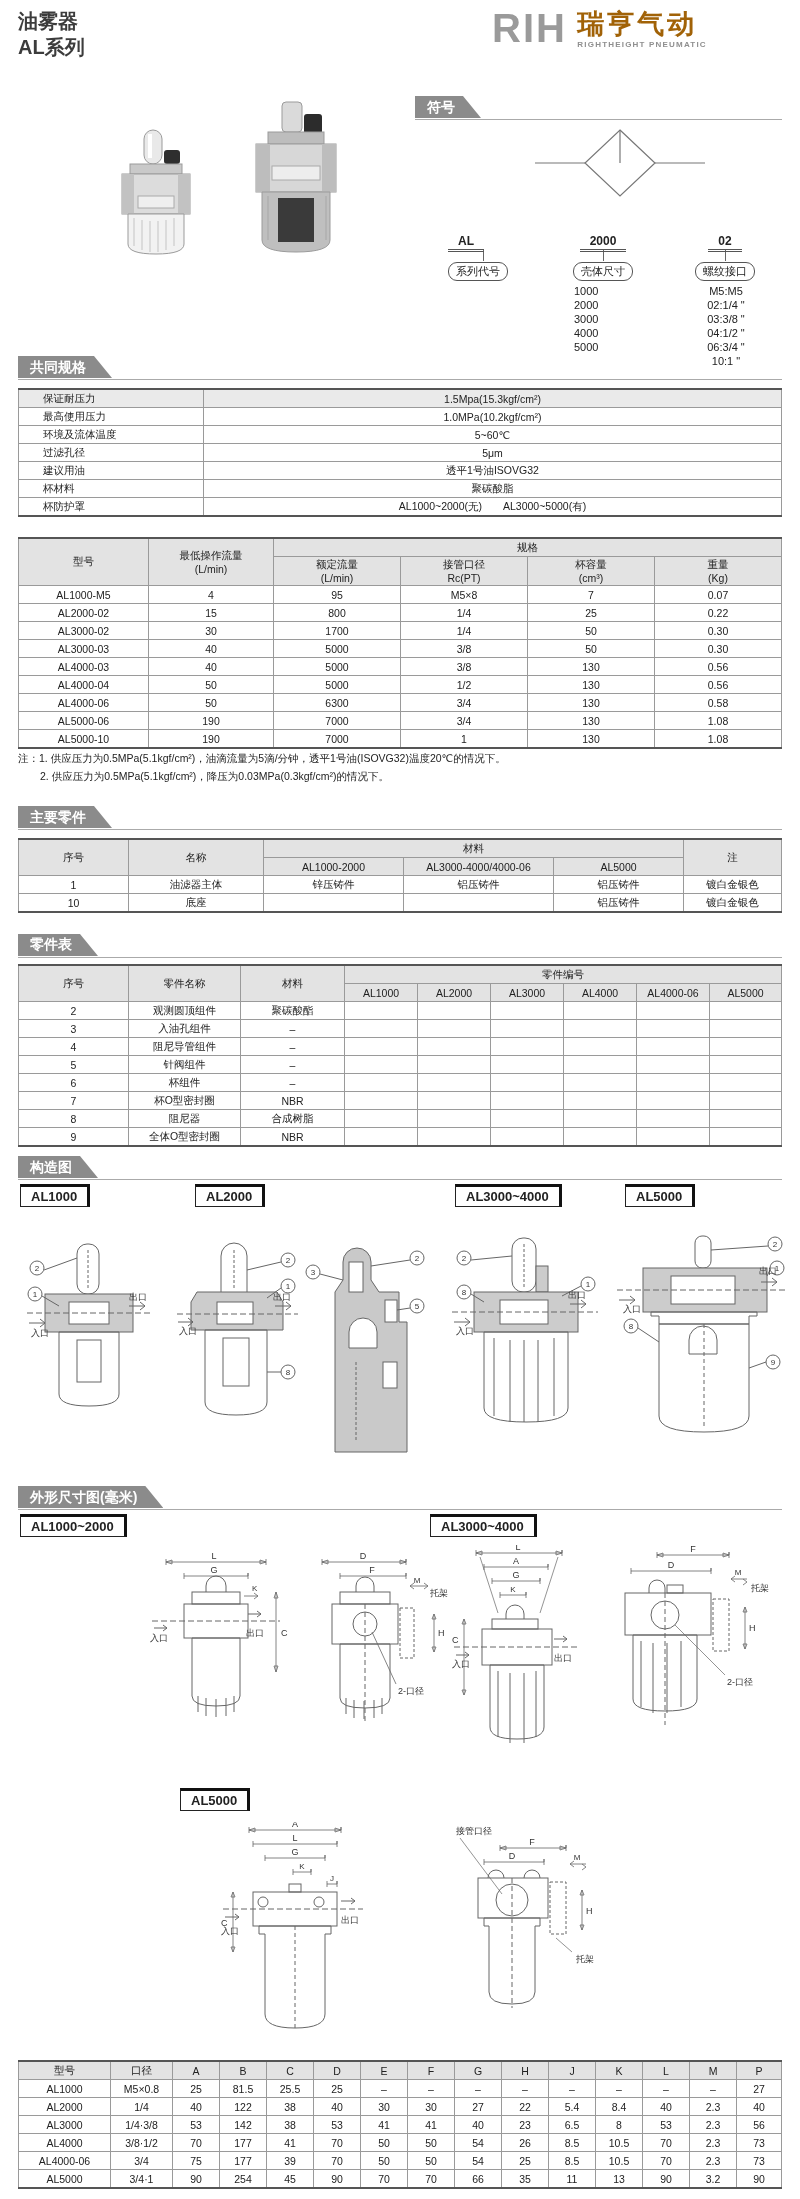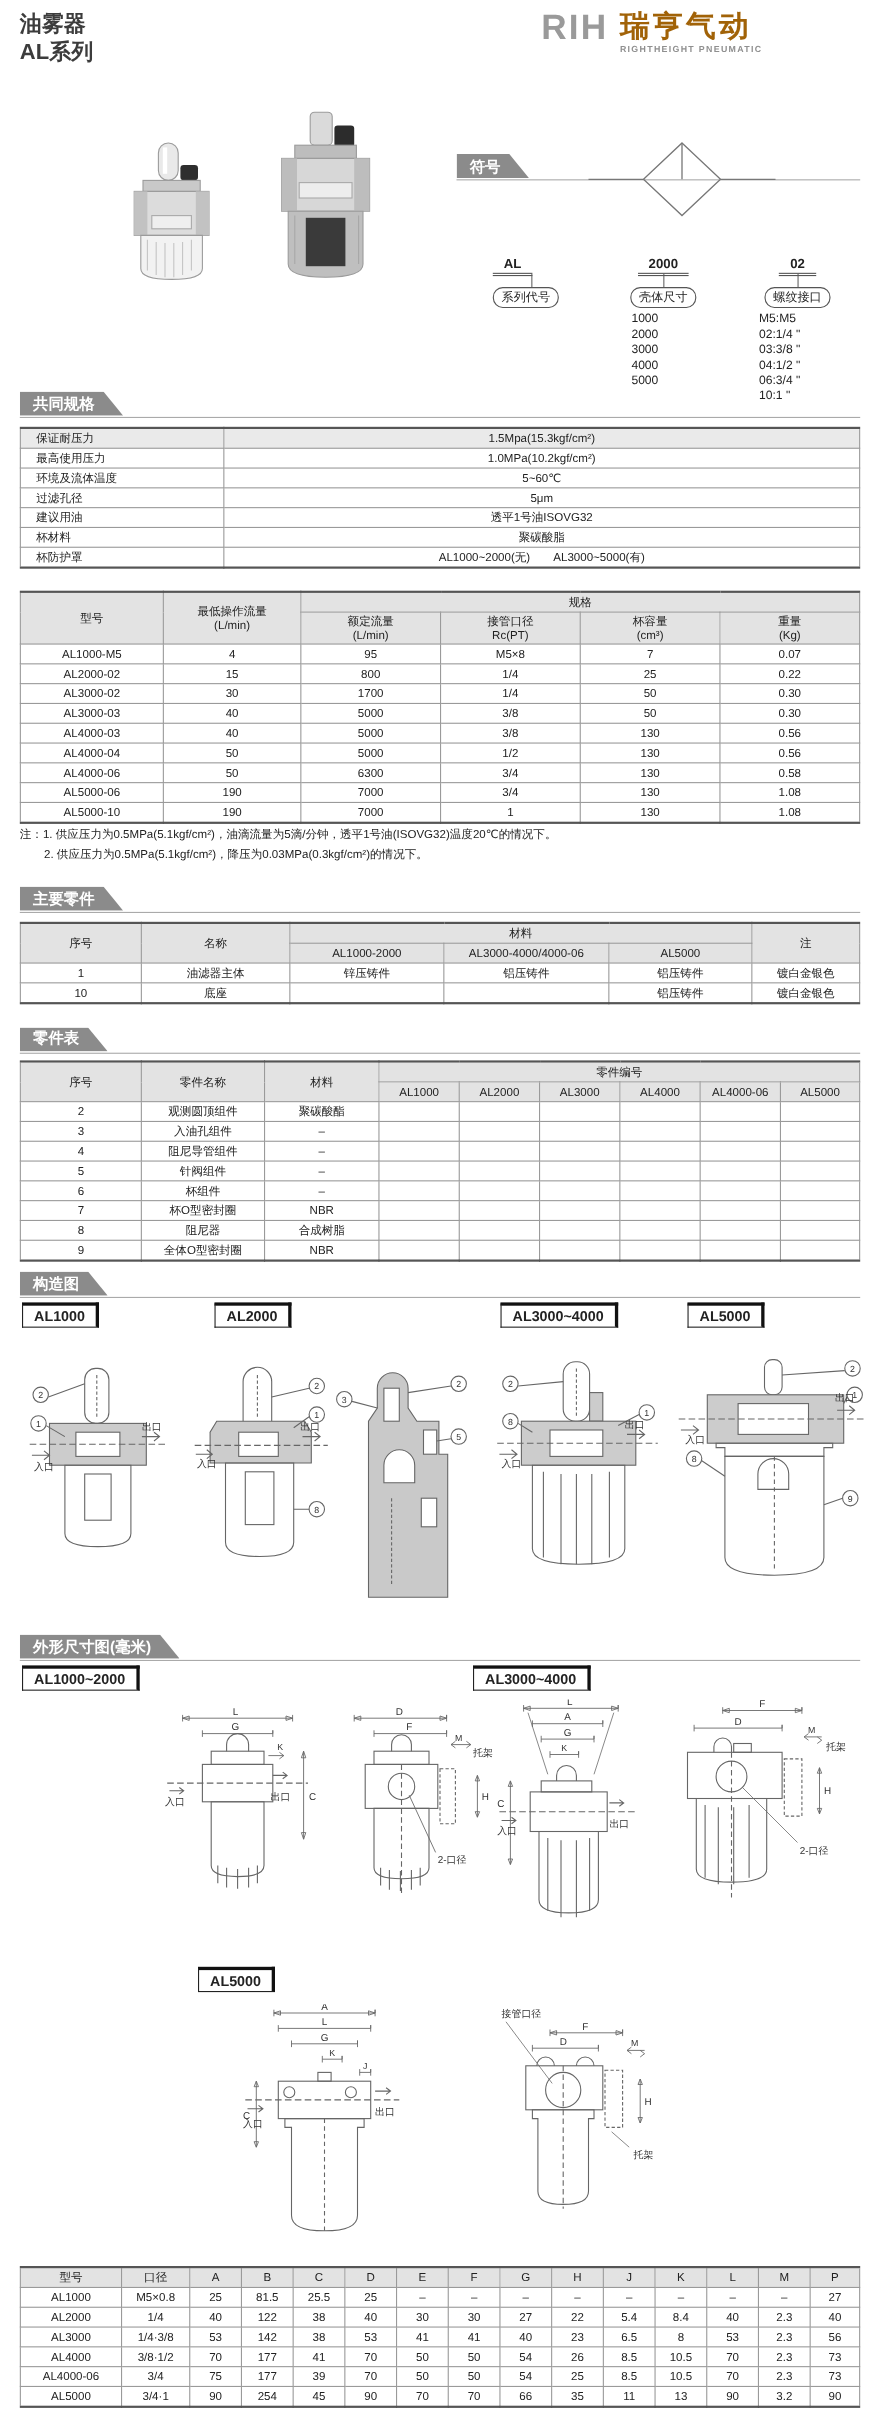--- a/index.html
+++ b/index.html
@@ -11,25 +11,25 @@
             font-size:14px;line-height:22px;padding:0 26px 0 12px;
             clip-path:polygon(0 0,calc(100% - 18px) 0,100% 100%,0 100%);}
   .sec .rule{position:absolute;left:0;bottom:0;height:1px;background:#aaa;width:100%;}
   
   table.t{border-collapse:collapse;table-layout:fixed;width:764px;font-size:10.5px;
           border-top:2px solid #555;border-bottom:2px solid #555;}
   table.t th,table.t td{border:1px solid #9a9a9a;text-align:center;padding:1px 2px;
           height:15px;font-weight:normal;overflow:hidden;white-space:nowrap;}
   table.t thead th{background:#e3e3e3;}
   table.ct td{height:15px;}
-  table.ct td:first-child{text-align:left;padding-left:14px;}
+  table.ct td:first-child{text-align:left;padding-left:24px;}
   table.ct tbody tr:first-child{background:#eaeaea;}
   .abs{position:absolute;}
   .title1{font-size:20px;font-weight:bold;color:#3c3c3c;}
-  .logo-rih{font-size:32px;font-weight:bold;color:#9a9a9a;letter-spacing:2px;}
+  .logo-rih{font-size:40px;font-weight:bold;color:#9a9a9a;letter-spacing:2px;}
   .logo-cn{font-size:27px;font-weight:bold;color:#a16207;letter-spacing:3px;}
   .logo-en{font-size:8px;font-weight:bold;color:#8f8f8f;letter-spacing:1.2px;}
   .code{font-size:12px;font-weight:bold;border-bottom:3px double #555;padding:0 10px 1px;}
   .vline{width:1px;height:12px;background:#666;margin:0 auto;}
   .rbox{display:inline-block;border:1px solid #555;border-radius:9px;font-size:11px;
         padding:1px 7px;background:#fff;}
   .optlist{font-size:11px;line-height:14px;color:#222;}
   .mlabel{position:absolute;background:#fff;border:1px solid #222;border-top:3px solid #111;
           border-right:3px solid #111;font-size:13px;font-weight:bold;padding:2px 10px;}
   .note{position:absolute;font-size:10.5px;color:#222;white-space:nowrap;}
@@ -68,21 +68,21 @@
     <rect x="26" y="32" width="56" height="12" fill="#bdbdbd" stroke="#9b9b9b"></rect>
     <rect x="14" y="44" width="80" height="48" fill="#d7d7d7" stroke="#9b9b9b"></rect>
     <rect x="14" y="44" width="14" height="48" fill="#bdbdbd"></rect>
     <rect x="80" y="44" width="14" height="48" fill="#bdbdbd"></rect>
     <rect x="30" y="66" width="48" height="14" fill="#ededed" stroke="#aaa"></rect>
     <path d="M20 92 h68 v48 q0 12 -34 12 q-34 0 -34 -12 z" fill="#bfbfbf" stroke="#9b9b9b"></path>
     <rect x="36" y="98" width="36" height="44" fill="#3a3a3a"></rect>
     <path d="M26 96 v44 M84 96 v44" stroke="#a7a7a7" fill="none"></path>
   </svg>
 
-  <div class="sec" style="left:415px;top:96px;width:367px;margin-top:44px;">
+  <div class="sec" style="left:415px;top:96px;width:367px;">
     <span class="tab">符号</span>
     <span class="rule"></span>
   </div>
   <svg class="abs" style="left:530px;top:122px;" width="180" height="82" viewBox="0 0 180 82">
     <g stroke="#777" fill="none" stroke-width="1.2">
       <line x1="5" y1="41" x2="55" y2="41"></line>
       <path d="M90 8 L125 41 L90 74 L55 41 Z"></path>
       <line x1="90" y1="8" x2="90" y2="41"></line>
       <line x1="125" y1="41" x2="175" y2="41"></line>
     </g>
@@ -102,21 +102,21 @@
         <div>2000</div>
         <div>3000</div>
         <div>4000</div>
         <div>5000</div>
       </div>
   </div>
   <div class="abs" style="left:688px;top:231px;width:74px;text-align:center;">
     <span class="code">02</span>
     <div class="vline"></div>
     <span class="rbox">螺纹接口</span>
-    <div class="optlist" style="text-align:left;margin:3px 0 0 2px;">
+    <div class="optlist" style="text-align:center;margin:3px 0 0 2px;">
         <div>M5:M5</div>
         <div>02:1/4 "</div>
         <div>03:3/8 "</div>
         <div>04:1/2 "</div>
         <div>06:3/4 "</div>
         <div>10:1 "</div>
       </div>
   </div>
 
   <div class="sec" style="left:18px;top:356px;width:764px;">

